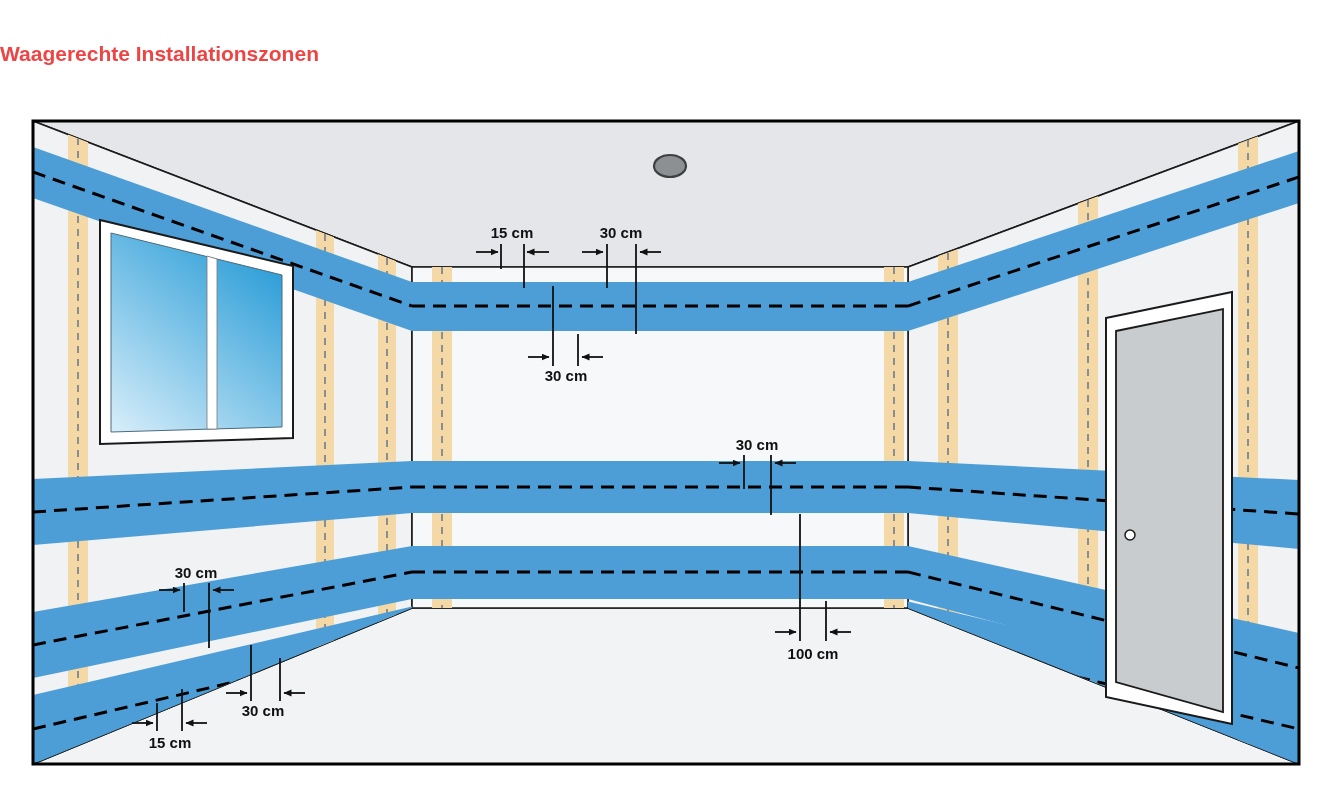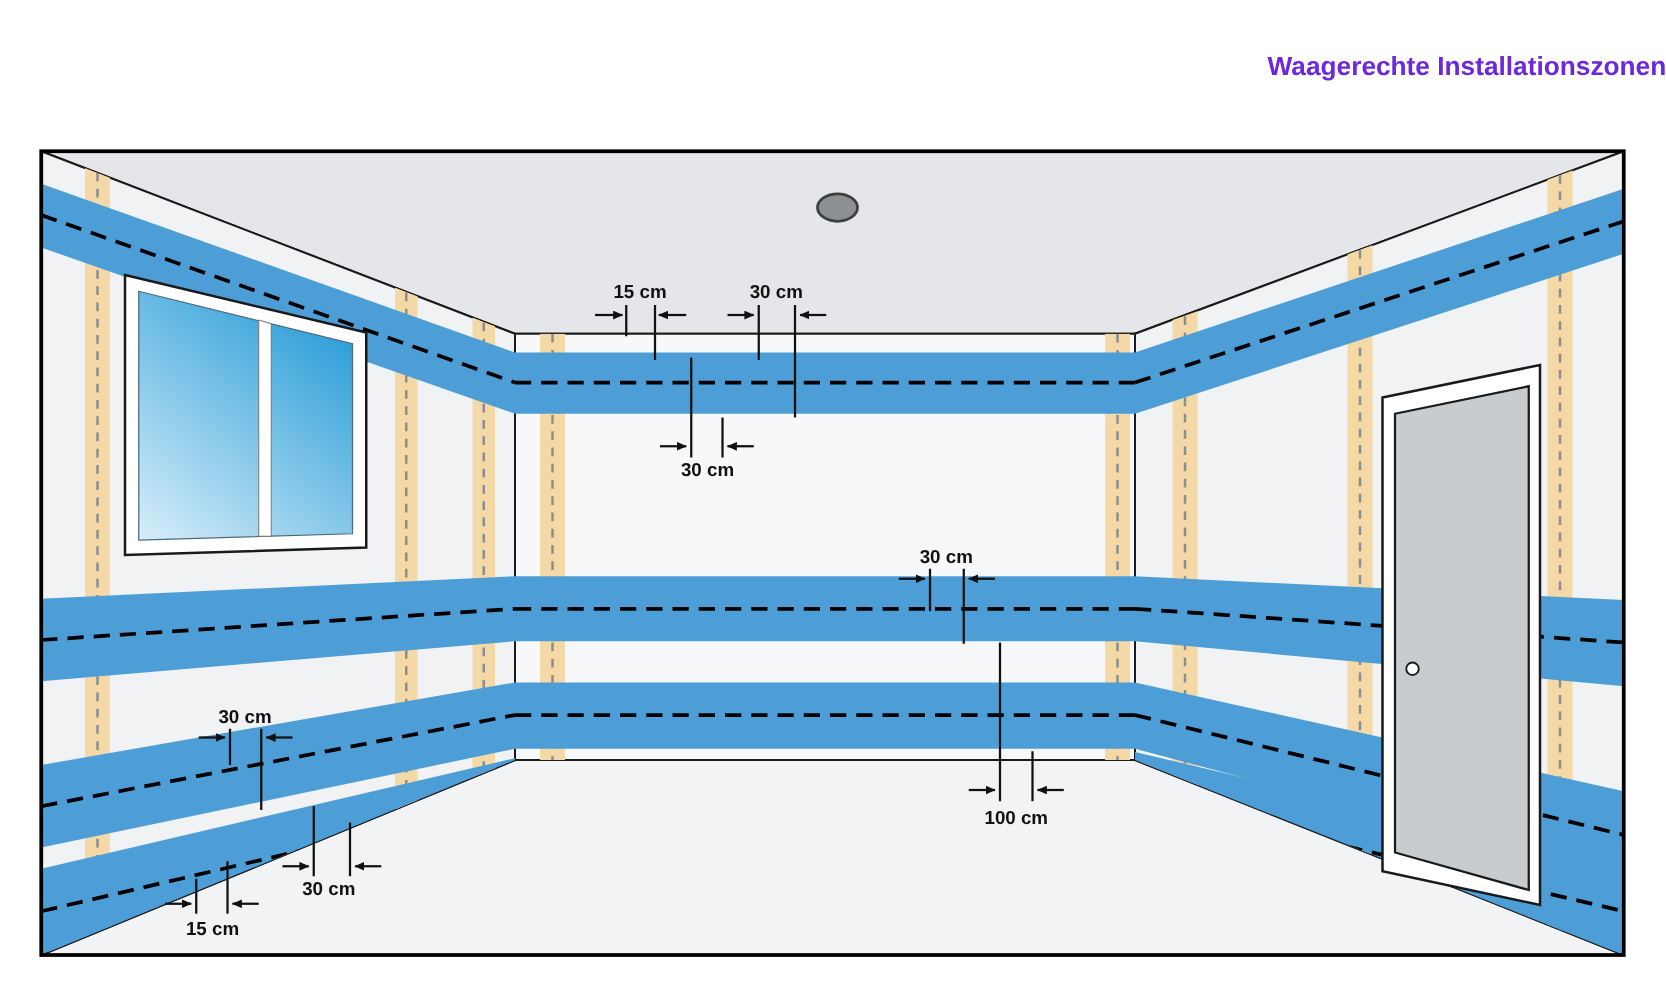--- a/index.html
+++ b/index.html
@@ -1,18 +1,18 @@
 <!DOCTYPE html>
 <html><head>
 <meta charset="utf-8">
 <style>
   html,body{margin:0;padding:0;background:#ffffff;font-family:"Liberation Sans",sans-serif;}
   .page{position:relative;width:1333px;height:796px;background:#ffffff;overflow:hidden;}
-  .title{position:absolute;top:42px;left:0;width:100%;text-align:right;
-         font-size:21px;font-weight:bold;color:#6d28d9;}
+  .title{position:absolute;top:42px;left:0;width:100%;text-align:left;
+         font-size:21px;font-weight:bold;color:#ef4444;}
   svg{position:absolute;left:0;top:0;}
   .edge{stroke:#1b1b1b;stroke-width:1.6;}
   .band-dash{stroke:#000;stroke-width:3;stroke-dasharray:13 8;fill:none;}
   .strip-dash{stroke:#8b8e90;stroke-width:2;stroke-dasharray:7 6;fill:none;}
   .dimline{stroke:#111;stroke-width:1.8;fill:none;}
   .dim-text{font-size:15px;font-weight:bold;fill:#111;}
 </style>
 </head>
 <body>
 

